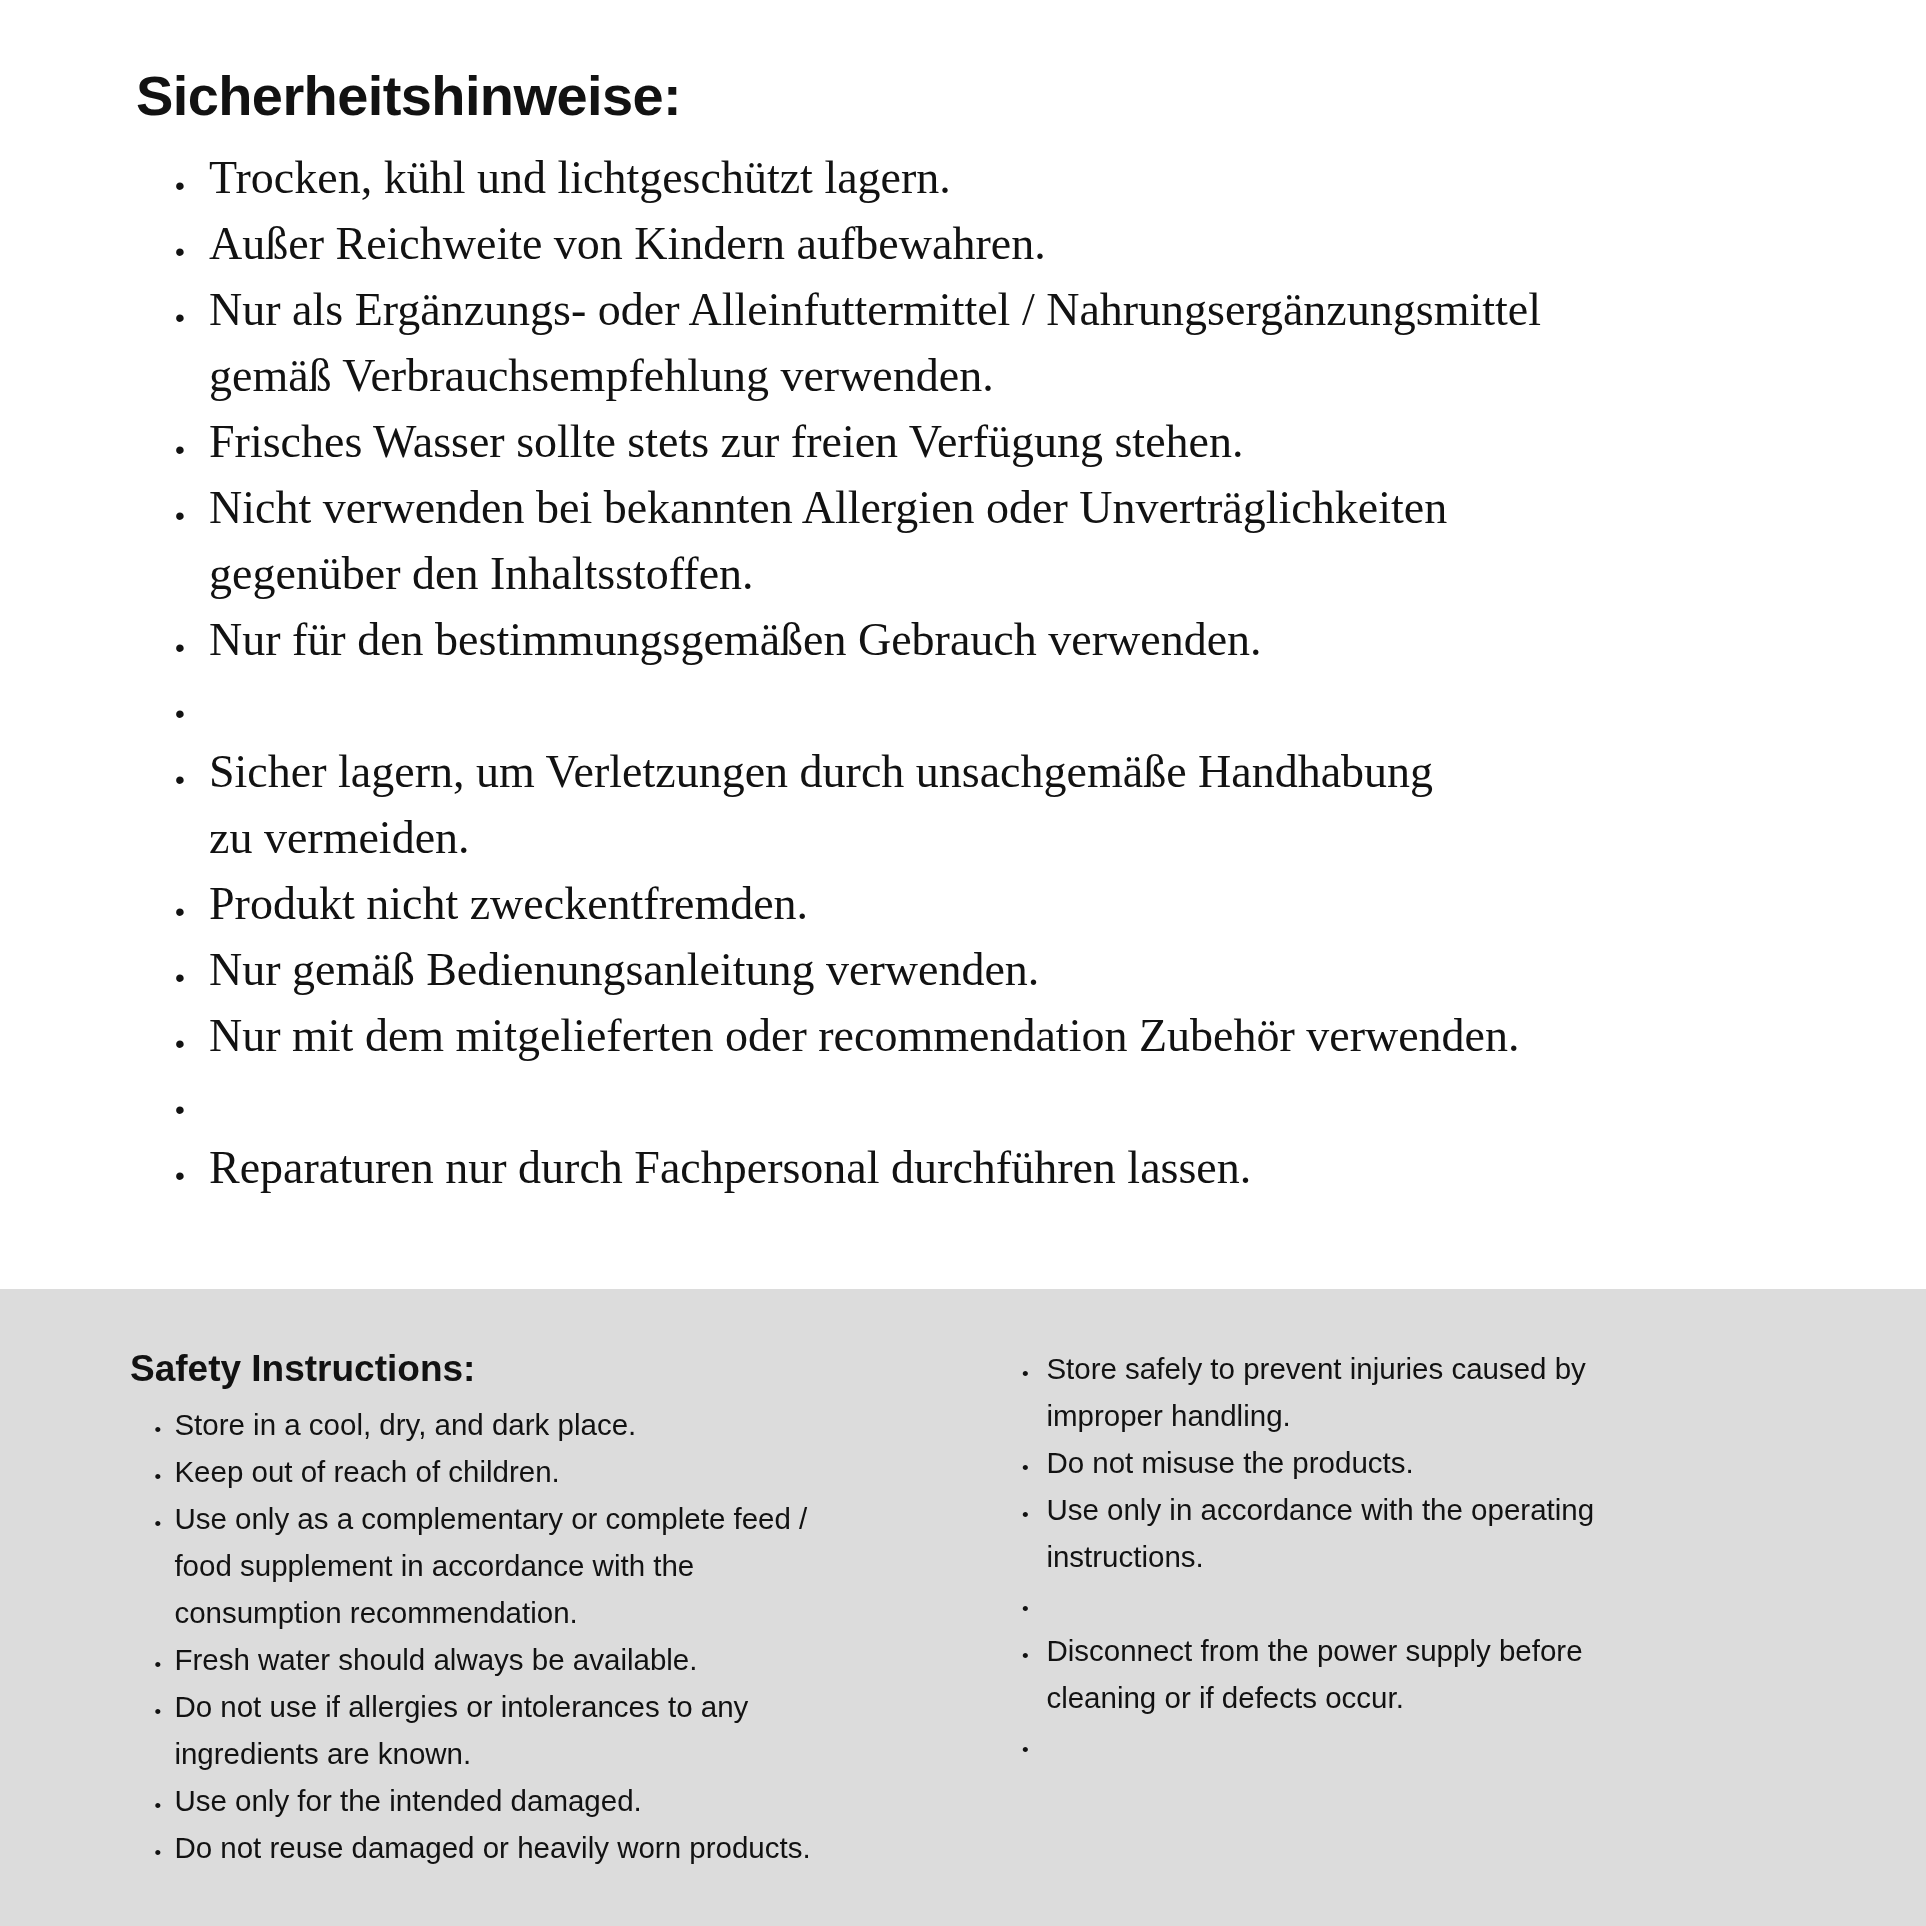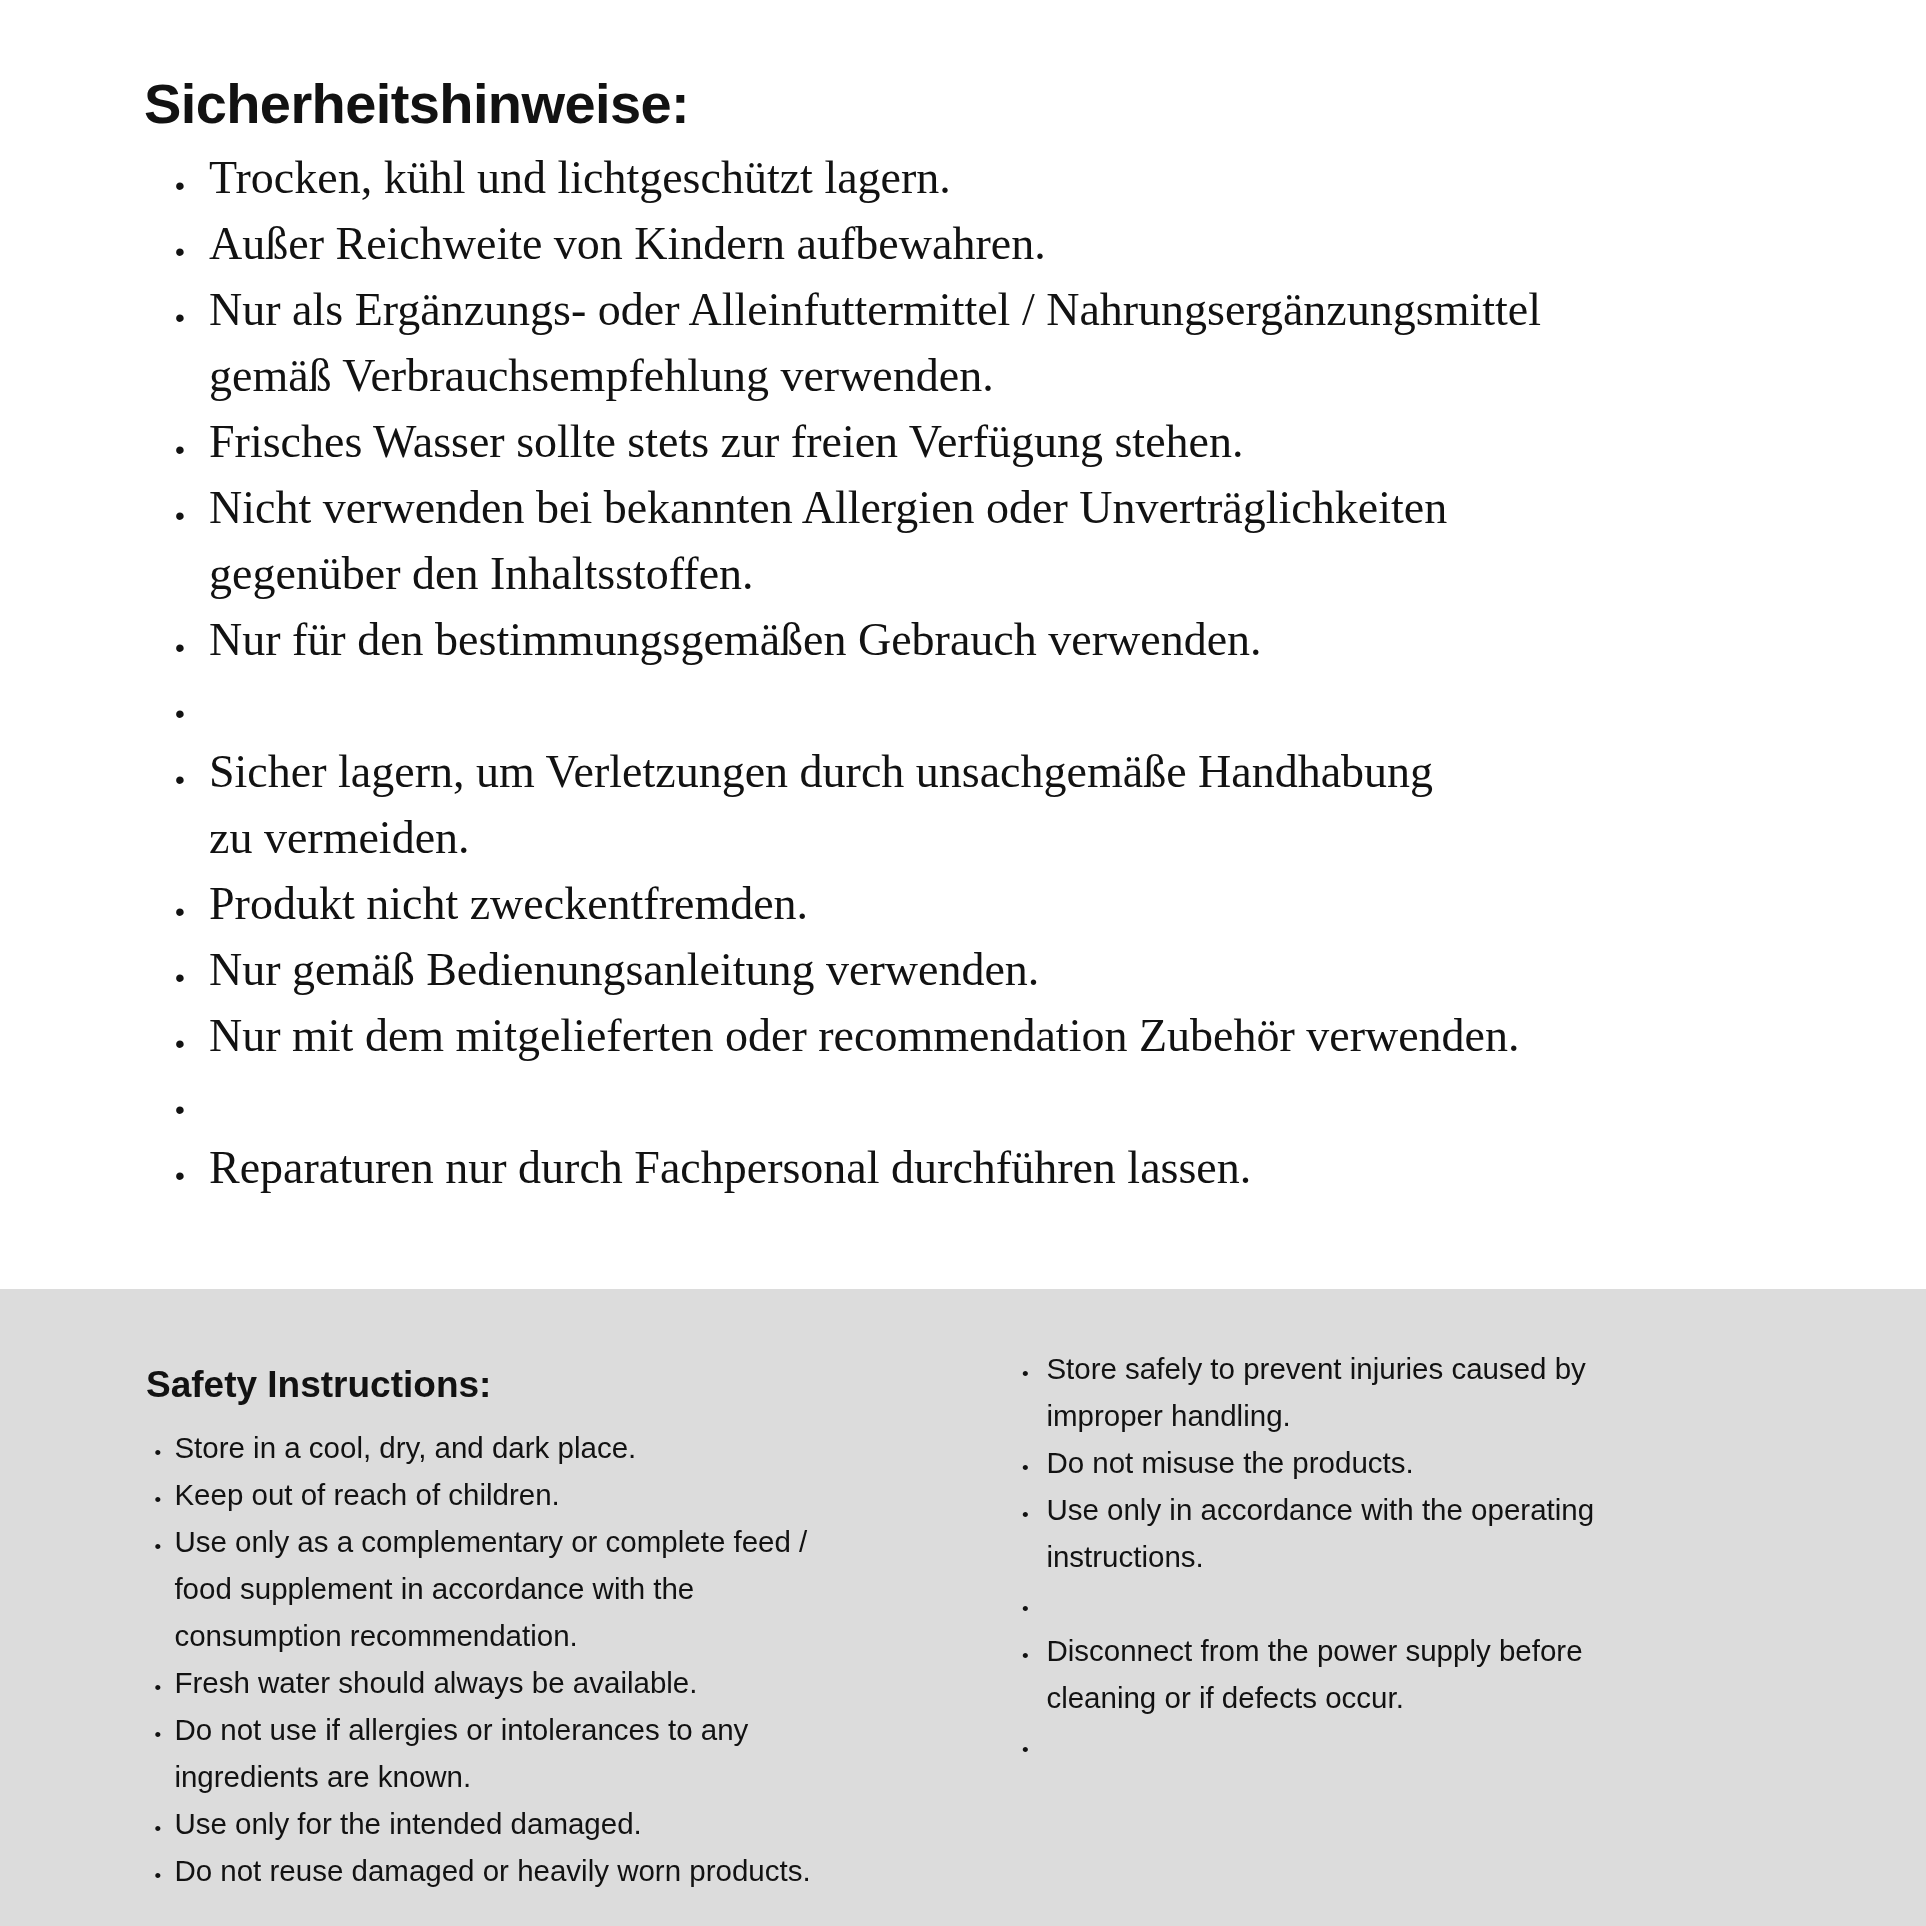--- a/index.html
+++ b/index.html
@@ -14,21 +14,21 @@
     color: #121212;
     font-family: "Liberation Sans", sans-serif;
     overflow: hidden;
   }
 
   
   .de-heading {
     position: absolute;
     left: 136px;
     top: 63px;
-    margin: 8px;
+    margin: 0;
     font-size: 56px;
     font-weight: bold;
     letter-spacing: -0.6px;
     white-space: nowrap;
   }
   .de-list {
     position: absolute;
     left: 175px;
     top: 145px;
     width: 1721px;
@@ -65,21 +65,21 @@
     background: #dcdcdc;
   }
   .en-col {
     position: absolute;
     top: 56px;
   }
   .en-col-left  { left: 130px;  width: 867px; }
   .en-col-right { left: 1022px; width: 880px; }
 
   .en-heading {
-    margin: 16px;
+    margin: 0;
     font-size: 37px;
     font-weight: bold;
     line-height: 47px;
     white-space: nowrap;
   }
   .en-list {
     margin: 9px 0 0 0;
     padding: 0;
     list-style: none;
   }

